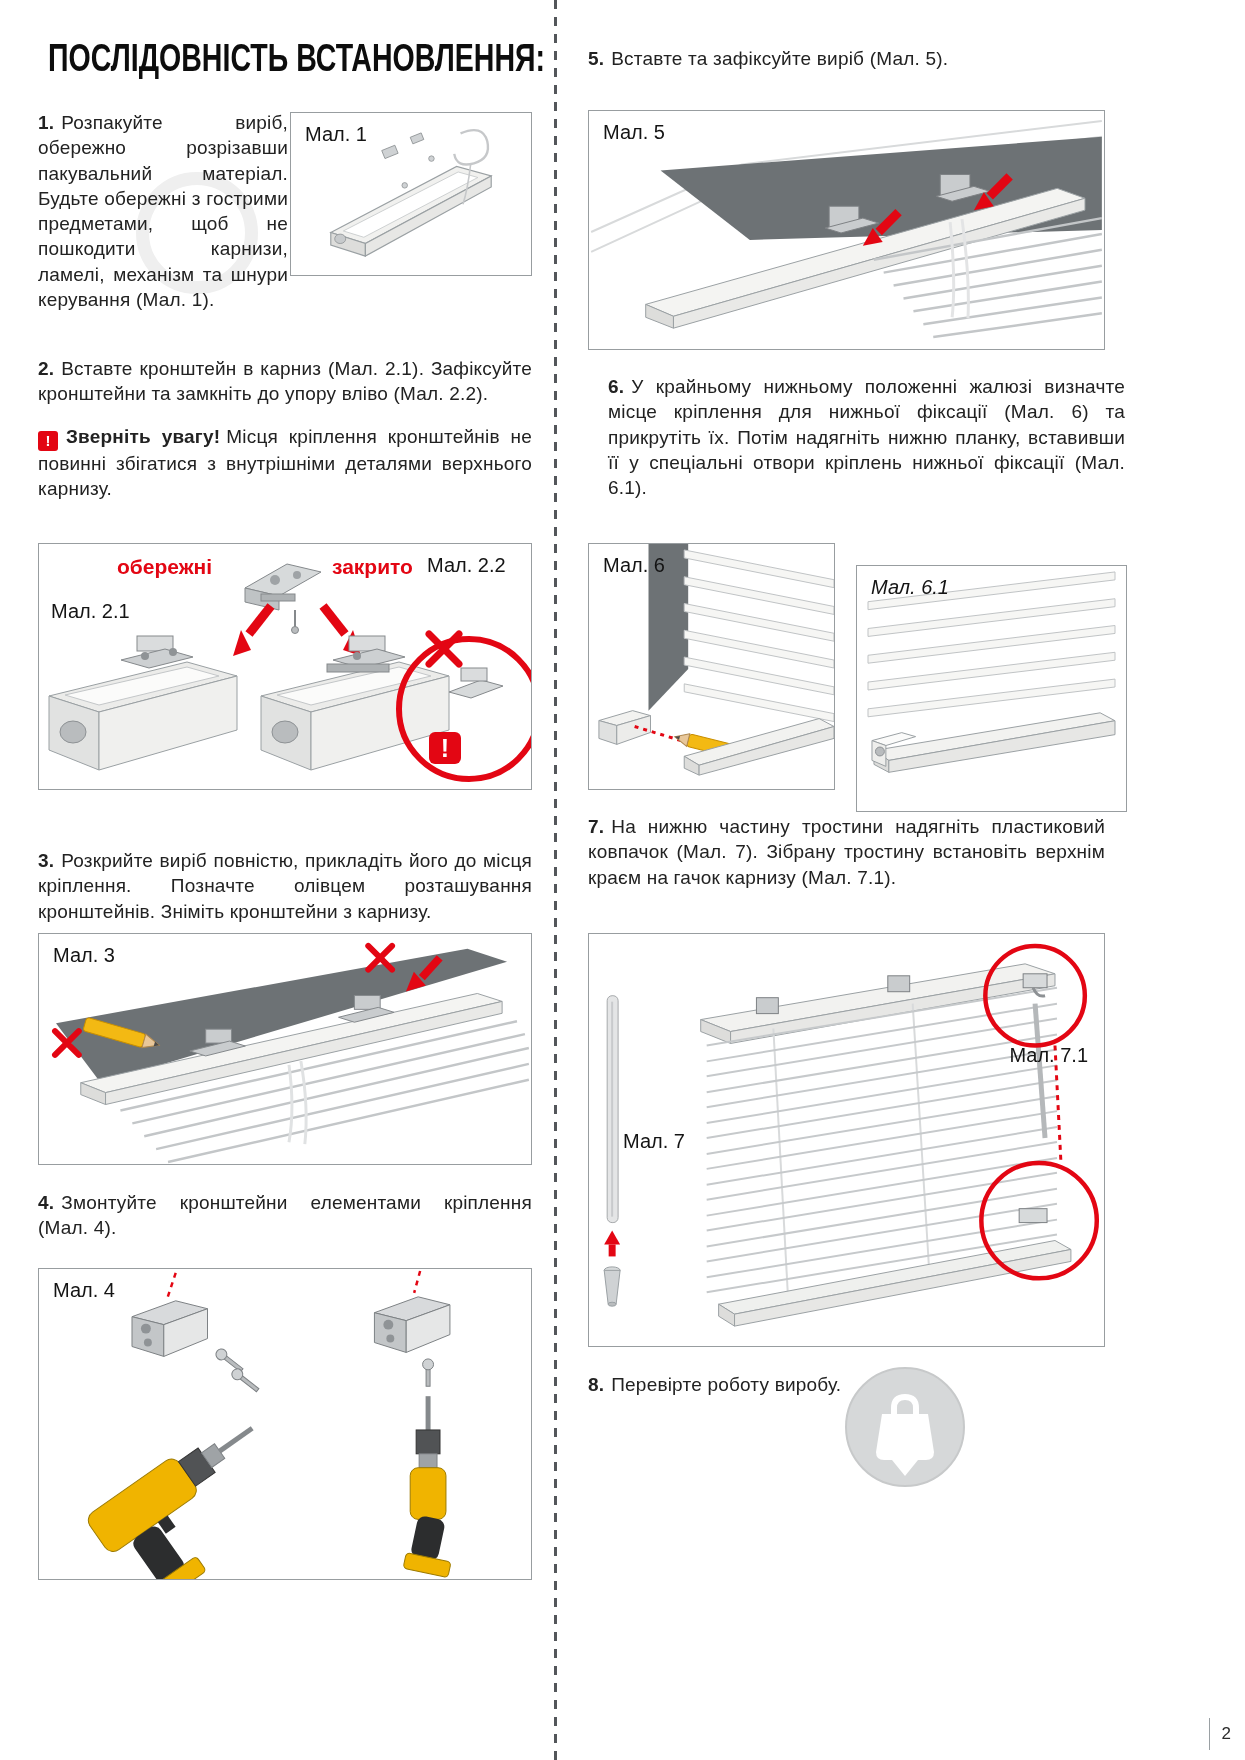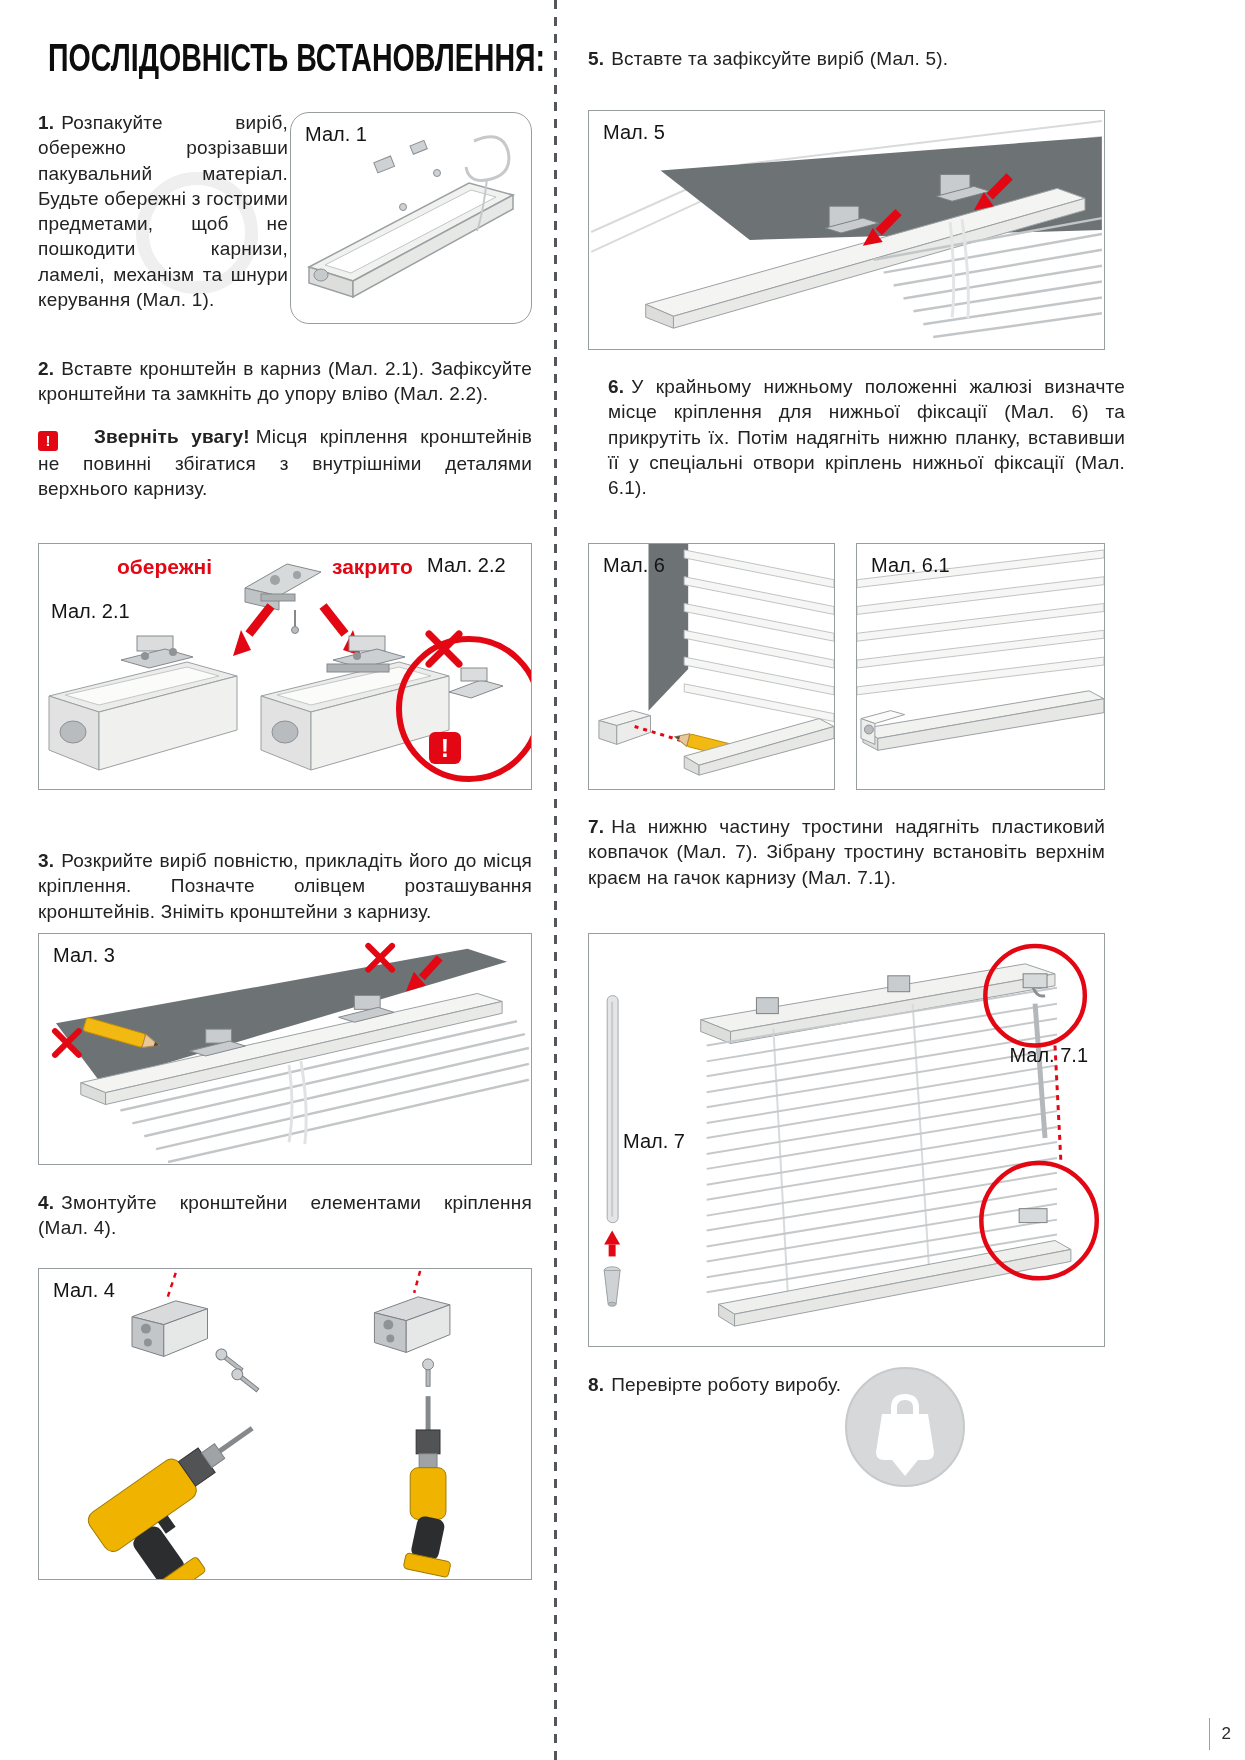--- a/index.html
+++ b/index.html
@@ -9,44 +9,44 @@
   .divider { position:absolute; left:554px; top:0; width:3px; height:1760px; z-index:2;
              background:repeating-linear-gradient(to bottom,#53565a 0 9px,transparent 9px 17px); }
   .title { position:absolute; left:48px; top:36px; font-size:34px; font-weight:bold; color:#0d0d0d;
            white-space:nowrap; transform:scale(.84,1.12); transform-origin:left top; z-index:1; }
   .step { position:absolute; font-size:19px; line-height:1.33; text-align:justify;
           letter-spacing:.2px; z-index:1; color:#222; }
   .num { font-weight:bold; margin-right:7px; }
   .warn-icon { display:inline-block; width:20px; height:20px; border-radius:3px; background:#e30613;
                color:#fff; font-weight:bold; font-size:15px; line-height:20px; text-align:center;
                vertical-align:-3px; margin-right:8px; }
-  .warn b { margin-right:6px;margin-left:28px; }
+  .warn b { margin-right:6px; }
   .figure { position:absolute; border:1px solid #989da0; background:#fff; overflow:hidden; z-index:1; }
   .figure svg { position:absolute; left:0; top:0; width:100%; height:100%; }
   .fig-label { position:absolute; font-size:20px; color:#141414; z-index:5; }
   .red-label { position:absolute; font-size:21px; font-weight:bold; color:#e30613; z-index:5; }
   .fl-tl { left:14px; top:10px; }
   .fl-21 { left:12px; top:10px;margin-top:46px; }  .fl-open { left:78px; top:11px; }
   .fl-closed { left:293px; top:11px; }  .fl-22 { left:388px; top:10px; }
   .fl-7 { left:34px; top:196px; }  .fl-71 { right:16px; top:110px; }
 
   .pos-s1   { left:38px;  top:110px;  width:250px; }
-  .pos-fig1 { left:290px; top:112px;  width:242px; height:212px;border-radius:19px; }
+  .pos-fig1 { left:290px; top:112px;  width:242px; height:164px; }
   .pos-s2   { left:38px;  top:356px;  width:494px; }
   .pos-warn { left:38px;  top:424px;  width:494px; }
   .pos-fig2 { left:38px;  top:543px;  width:494px; height:247px; }
   .pos-s3   { left:38px;  top:848px;  width:494px; }
   .pos-fig3 { left:38px;  top:933px;  width:494px; height:232px; }
   .pos-s4   { left:38px;  top:1190px; width:494px; }
   .pos-fig4 { left:38px;  top:1268px; width:494px; height:312px; }
   .pos-s5   { left:588px; top:46px;   width:517px; }
   .pos-fig5 { left:588px; top:110px;  width:517px; height:240px; }
   .pos-s6   { left:588px; top:374px;  width:517px;margin-left:20px; }
   .pos-fig6 { left:588px; top:543px;  width:247px; height:247px; }
-  .pos-fig61{ left:856px; top:543px;  width:249px; height:247px; }
+  .pos-fig61{ left:856px; top:565px;  width:271px; height:247px;font-style:italic; }
   .pos-s7   { left:588px; top:814px;  width:517px; }
   .pos-fig7 { left:588px; top:933px;  width:517px; height:414px; }
   .pos-s8   { left:588px; top:1372px; width:517px; }
 
   .watermark { position:absolute; left:842px; top:1364px; width:126px; height:126px; z-index:4; opacity:.92; }
   .wm-ring { position:absolute; left:136px; top:172px; width:122px; height:122px;
              border:13px solid #efefef; border-radius:50%; z-index:0; }
   .page-num { position:absolute; right:14px; bottom:10px; display:flex; align-items:center; gap:12px; z-index:3; }
   .pn-bar { width:1px; height:32px; background:#9aa0a3; }
   .pn { font-size:17px; color:#2b2b2b; }

